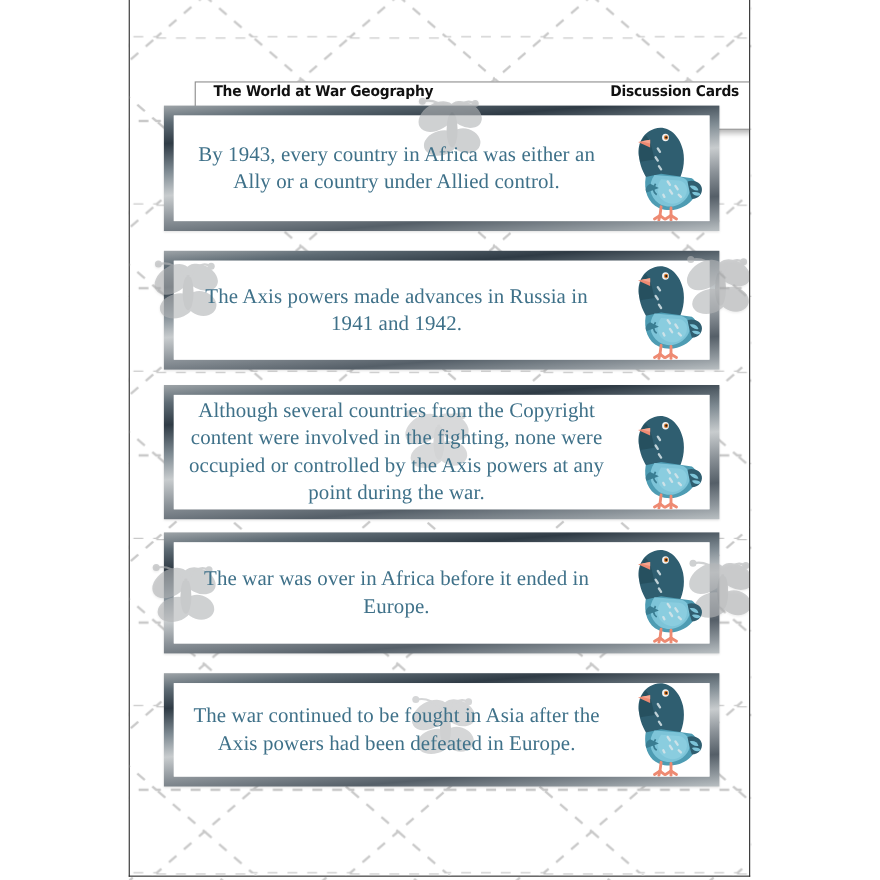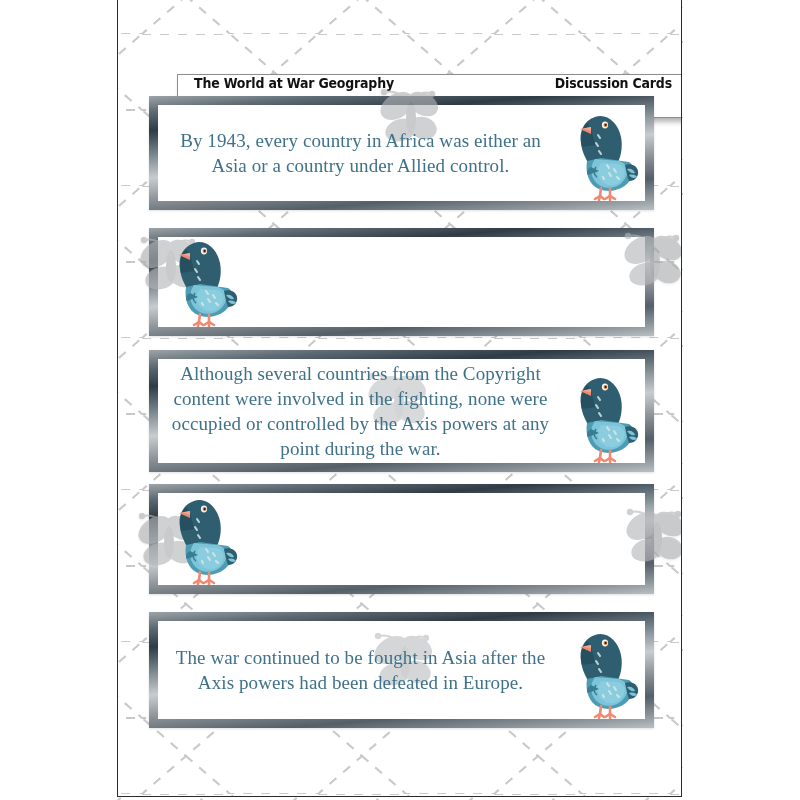--- a/index.html
+++ b/index.html
@@ -205,21 +205,21 @@
     </svg>
 
     <div id="header-bar">
       <span class="hdr-text" id="hdr-left">The World at War Geography</span>
       <span class="hdr-text" id="hdr-right">Discussion Cards</span>
     </div>
 
     <div class="card" style="top:96px; height:114px;">
       <div class="card-inner">
         <div class="card-inner-bgmask"></div>
-        <div class="card-text">By 1943, every country in Africa was either an Asia or a country under Allied control.</div>
+        <div class="card-text">By 1943, every country in Africa was either an Ally or a country under Allied control.</div>
         <div class="card-pigeon">
           <svg width="74" height="92" viewBox="0 0 74 92" xmlns="http://www.w3.org/2000/svg">
             <g>
               <path d="M30 8 C18 12 14 24 16 34 C17 44 22 52 26 58 L50 58 C56 50 58 38 56 28 C53 14 42 4 30 8 Z" fill="#2f5e70"></path>
               <path d="M22 14 C16 20 15 30 17 38 L30 36 C28 26 26 18 22 14 Z" fill="#26505f"></path>
               <ellipse cx="40" cy="16" rx="3.1" ry="3.4" fill="#f2f2f2"></ellipse>
               <ellipse cx="40.5" cy="16" rx="1.9" ry="2.1" fill="#d87b2e"></ellipse>
               <circle cx="40.7" cy="16" r="1.0" fill="#1a1a1a"></circle>
               <path d="M26 18 L15 20 L26 25 Z" fill="#ee8a72"></path>
               <path d="M26 18 L18 19.4 L26 21.5 Z" fill="#f5a691"></path>
@@ -269,20 +269,21 @@
           <path d="M46 22 C50 12 58 8 64 12"></path>
         </g>
         <circle cx="17" cy="10" r="3.2" fill="#b3b5b7"></circle>
         <circle cx="65" cy="12" r="3.2" fill="#b3b5b7"></circle>
       </svg>
     </div>
 
     <div class="card" style="top:228px; height:108px;">
       <div class="card-inner">
         <div class="card-inner-bgmask"></div>
+        <div class="card-text">The Axis powers made advances in Russia in 1941 and 1942.</div>
         <div class="card-pigeon">
           <svg width="74" height="92" viewBox="0 0 74 92" xmlns="http://www.w3.org/2000/svg">
             <g>
               <path d="M30 8 C18 12 14 24 16 34 C17 44 22 52 26 58 L50 58 C56 50 58 38 56 28 C53 14 42 4 30 8 Z" fill="#2f5e70"></path>
               <path d="M22 14 C16 20 15 30 17 38 L30 36 C28 26 26 18 22 14 Z" fill="#26505f"></path>
               <ellipse cx="40" cy="16" rx="3.1" ry="3.4" fill="#f2f2f2"></ellipse>
               <ellipse cx="40.5" cy="16" rx="1.9" ry="2.1" fill="#d87b2e"></ellipse>
               <circle cx="40.7" cy="16" r="1.0" fill="#1a1a1a"></circle>
               <path d="M26 18 L15 20 L26 25 Z" fill="#ee8a72"></path>
               <path d="M26 18 L18 19.4 L26 21.5 Z" fill="#f5a691"></path>
@@ -409,20 +410,21 @@
           <path d="M46 22 C50 12 58 8 64 12"></path>
         </g>
         <circle cx="17" cy="10" r="3.2" fill="#b3b5b7"></circle>
         <circle cx="65" cy="12" r="3.2" fill="#b3b5b7"></circle>
       </svg>
     </div>
 
     <div class="card" style="top:484px; height:110px;">
       <div class="card-inner">
         <div class="card-inner-bgmask"></div>
+        <div class="card-text">The war was over in Africa before it ended in Europe.</div>
         <div class="card-pigeon">
           <svg width="74" height="92" viewBox="0 0 74 92" xmlns="http://www.w3.org/2000/svg">
             <g>
               <path d="M30 8 C18 12 14 24 16 34 C17 44 22 52 26 58 L50 58 C56 50 58 38 56 28 C53 14 42 4 30 8 Z" fill="#2f5e70"></path>
               <path d="M22 14 C16 20 15 30 17 38 L30 36 C28 26 26 18 22 14 Z" fill="#26505f"></path>
               <ellipse cx="40" cy="16" rx="3.1" ry="3.4" fill="#f2f2f2"></ellipse>
               <ellipse cx="40.5" cy="16" rx="1.9" ry="2.1" fill="#d87b2e"></ellipse>
               <circle cx="40.7" cy="16" r="1.0" fill="#1a1a1a"></circle>
               <path d="M26 18 L15 20 L26 25 Z" fill="#ee8a72"></path>
               <path d="M26 18 L18 19.4 L26 21.5 Z" fill="#f5a691"></path>
@@ -483,21 +485,21 @@
         </g>
         <g stroke="#b3b5b7" stroke-width="2" fill="none">
           <path d="M42 22 C36 12 26 8 18 10"></path>
           <path d="M46 22 C50 12 58 8 64 12"></path>
         </g>
         <circle cx="17" cy="10" r="3.2" fill="#b3b5b7"></circle>
         <circle cx="65" cy="12" r="3.2" fill="#b3b5b7"></circle>
       </svg>
     </div>
 
-    <div class="card" style="top:612px; height:116px;">
+    <div class="card" style="top:612px; height:103px;">
       <div class="card-inner">
         <div class="card-inner-bgmask"></div>
         <div class="card-text">The war continued to be fought in Asia after the Axis powers had been defeated in Europe.</div>
         <div class="card-pigeon">
           <svg width="74" height="92" viewBox="0 0 74 92" xmlns="http://www.w3.org/2000/svg">
             <g>
               <path d="M30 8 C18 12 14 24 16 34 C17 44 22 52 26 58 L50 58 C56 50 58 38 56 28 C53 14 42 4 30 8 Z" fill="#2f5e70"></path>
               <path d="M22 14 C16 20 15 30 17 38 L30 36 C28 26 26 18 22 14 Z" fill="#26505f"></path>
               <ellipse cx="40" cy="16" rx="3.1" ry="3.4" fill="#f2f2f2"></ellipse>
               <ellipse cx="40.5" cy="16" rx="1.9" ry="2.1" fill="#d87b2e"></ellipse>

